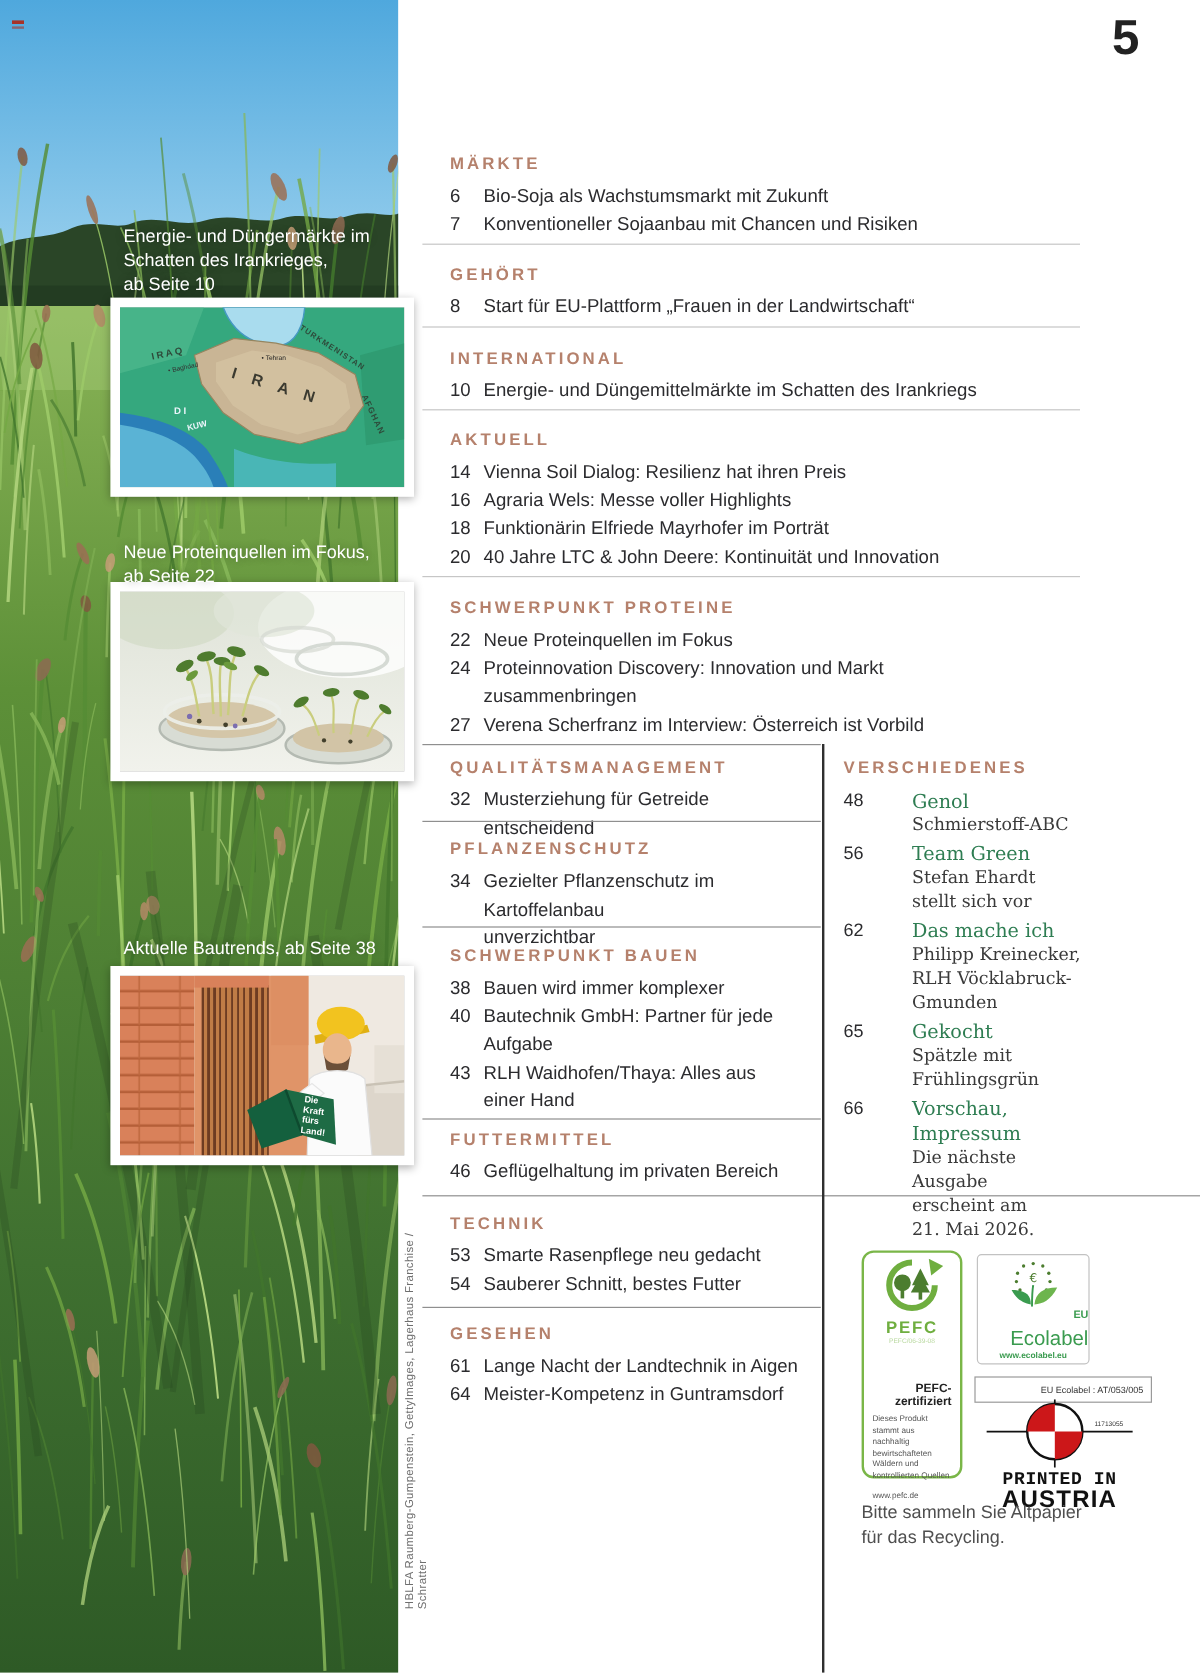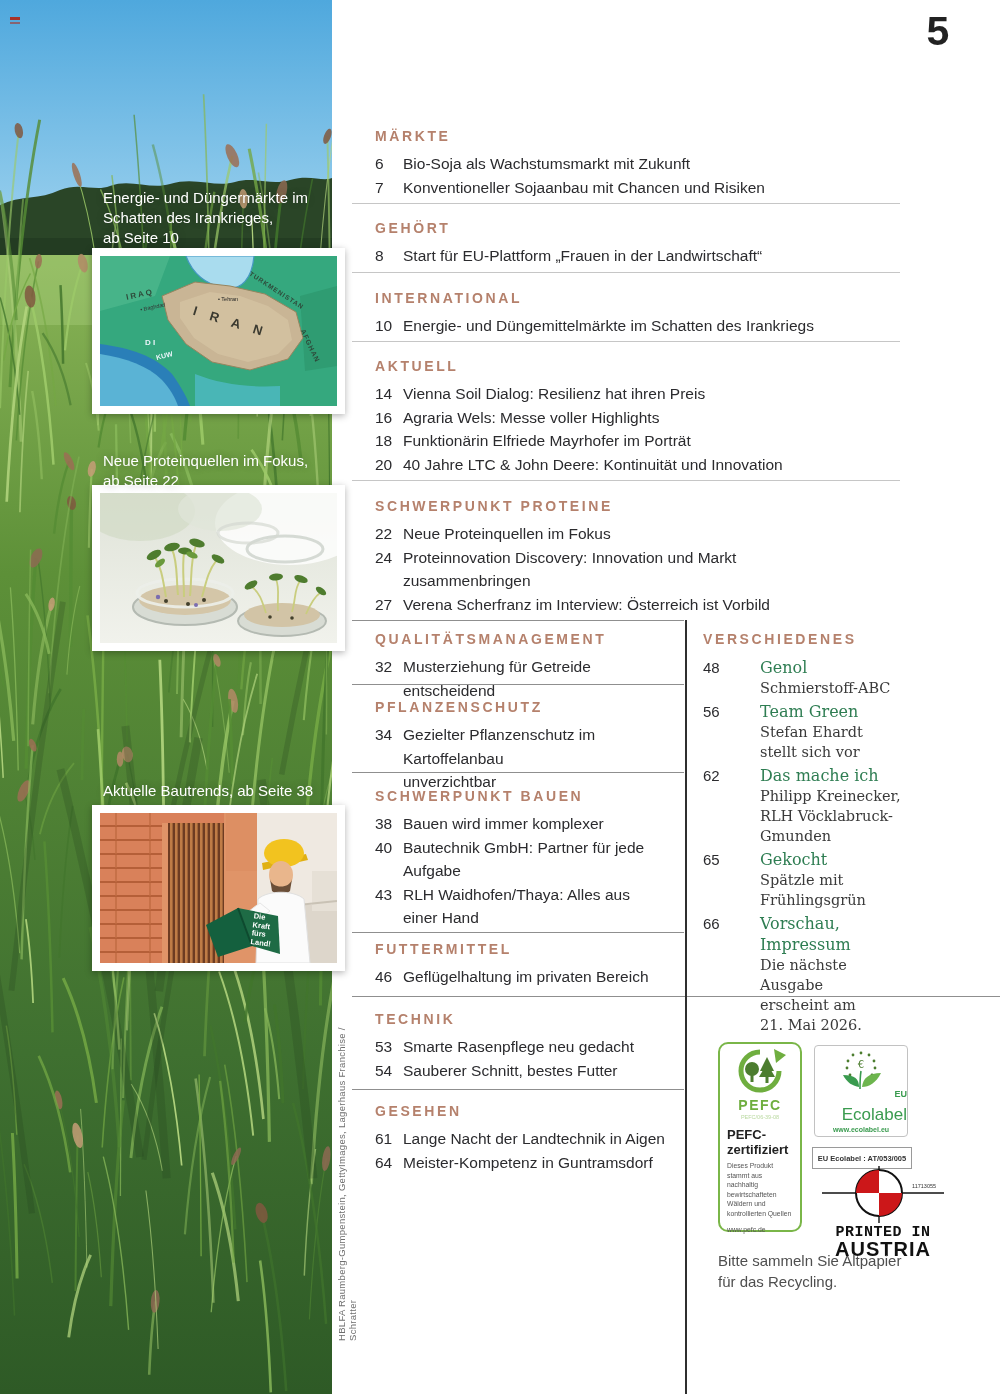--- a/index.html
+++ b/index.html
@@ -50,32 +50,32 @@
   .entry .num{width:57px;flex:none;font-size:15px;color:#2b2b2e;padding-top:2px;}
   .entry .etitle{font-family:"DejaVu Serif",serif;font-size:16px;color:#2e7d52;line-height:21px;}
   .entry .edesc{font-family:"DejaVu Serif",serif;font-size:14.5px;color:#3a3a3a;
                 line-height:20px;white-space:pre-line;}
 
   
   #pefc{left:718px;top:1042px;width:84px;height:190px;border:2px solid #7ab648;
         border-radius:10px;background:#fff;box-sizing:border-box;text-align:center;padding-top:5px;}
   .pefc-name{color:#6fae3f;font-weight:700;font-size:14px;letter-spacing:1.5px;display:block;}
   .pefc-cert{font-size:5.5px;color:#b9d9a0;display:block;margin-top:1px;}
-  .pefc-zert{font-size:13px;font-weight:700;color:#222;text-align:left;padding:7px 7px 0;}
+  .pefc-zert{font-size:10px;font-weight:700;color:#222;text-align:right;padding:7px 7px 0;margin-top:24px;}
   .pefc-body{font-size:6.8px;color:#555;text-align:left;padding:4px 7px 0;line-height:9.5px;white-space:pre-line;}
   .pefc-url{font-size:6.8px;color:#555;text-align:left;padding:8px 7px 0;}
 
   #ecolabel{left:814px;top:1045px;width:94px;height:92px;border:1px solid #c2c2c2;
             border-radius:4px;background:#fff;box-sizing:border-box;text-align:center;padding-top:3px;}
   .eco-row{display:flex;align-items:flex-end;justify-content:center;gap:3px;margin-top:-4px;flex-direction:column;}
   .eco-eu{font-size:9px;color:#3a9b4f;font-weight:700;padding-bottom:3px;}
   .eco-name{font-size:17px;color:#3a9b4f;font-weight:400;}
   .eco-url{font-size:7px;color:#3a9b4f;font-weight:700;margin-top:1px;}
   #eco-code{left:812px;top:1147px;width:98px;height:20px;border:1px solid #9a9a9a;background:#fff;
-            font-size:7.5px;color:#333;display:flex;align-items:center;justify-content:center;font-weight:700;}
+            font-size:7.5px;color:#333;display:flex;align-items:center;justify-content:center;font-weight:400;padding-left:48px;}
   #printed{left:822px;top:1166px;width:122px;text-align:center;}
   .printed1{font-size:15px;font-weight:700;color:#111;letter-spacing:.5px;margin-top:-4px;font-family:Liberation Mono, monospace;}
   .printed2{font-size:20px;font-weight:700;color:#111;letter-spacing:1px;margin-top:-3px;}
   #recycle{left:718px;top:1250px;font-size:15px;line-height:21px;color:#4f4f4f;white-space:pre-line;}
 </style>
 </head>
 <body>
 
 <div id="strip" class="abs">
   <svg id="grass-svg" viewBox="0 0 332 1394" preserveAspectRatio="none">

